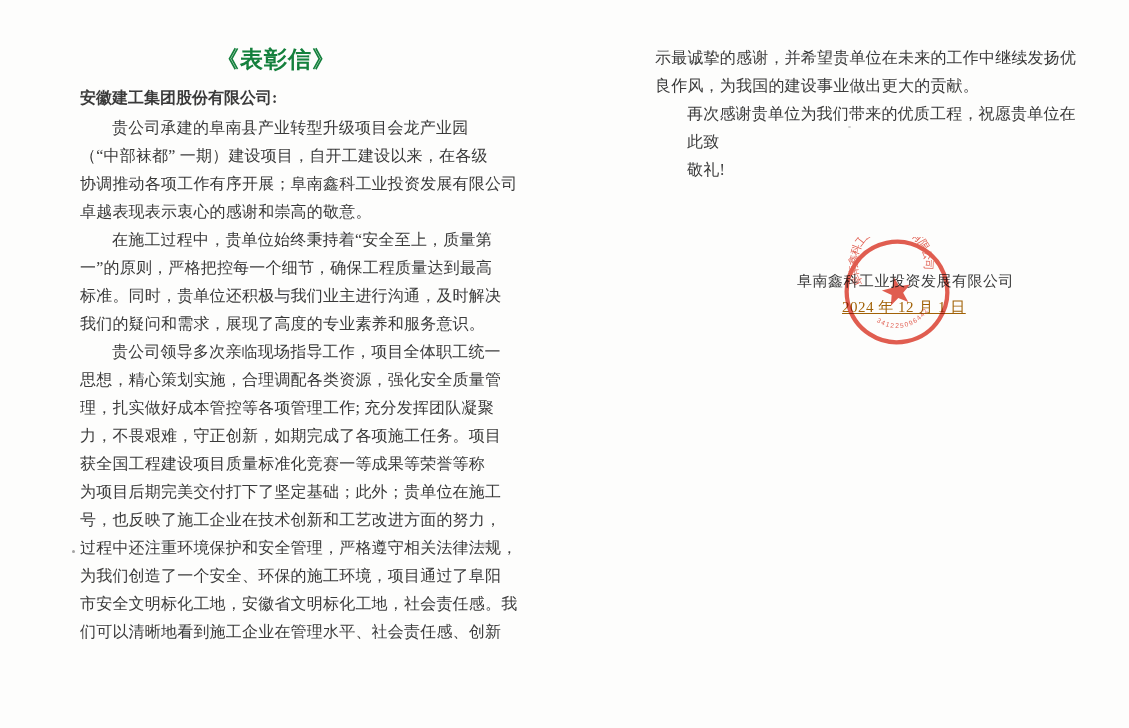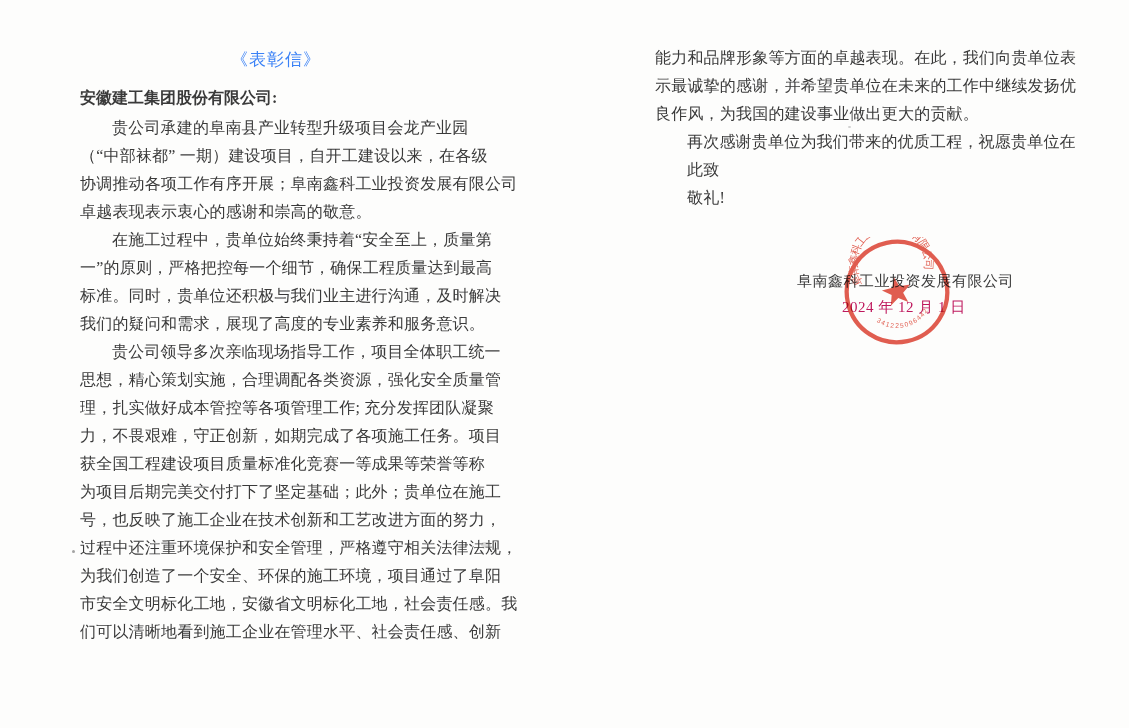--- a/index.html
+++ b/index.html
@@ -7,21 +7,21 @@
     position:relative;width:1129px;height:728px;margin:0 auto;
     background:#fdfdfc;overflow:hidden;
     font-family:"Liberation Serif","DejaVu Serif",serif;
     color:#3a3a3a;
   }
   .page{position:absolute;}
   .page-left{left:80px;top:40px;width:392px;}
   .page-right{left:655px;top:30px;width:382px;}
   .doc-title{
     position:absolute;left:0;top:4px;width:100%;height:32px;line-height:32px;
-    text-align:center;font-size:17px;font-weight:normal;color:#3b82f6;
+    text-align:center;font-size:23px;font-weight:bold;color:#15803d;
     letter-spacing:1px;
   }
   .salutation{
     position:absolute;left:0;top:46px;width:100%;height:24px;line-height:24px;
     font-size:16px;
     font-weight:bold;
   }
   .lines{position:absolute;left:0;width:100%;}
   .page-left .lines{top:74px;}
   .page-right .lines{top:14px;}
@@ -29,21 +29,21 @@
     height:28px;line-height:28px;font-size:16px;white-space:nowrap;
     letter-spacing:0.2px;
   }
   .tline.indent{padding-left:32px;}
   .signature-company{
     position:absolute;left:142px;top:239px;font-size:15px;height:24px;
     line-height:24px;white-space:nowrap;letter-spacing:0.5px;color:#3a3a3a;
   }
   .signature-date{
     position:absolute;left:187px;top:265px;font-size:15px;height:24px;
-    line-height:24px;white-space:nowrap;letter-spacing:0.5px;color:#be185d;
+    line-height:24px;white-space:nowrap;letter-spacing:0.5px;color:#a16207;text-decoration:underline;
   }
   .stamp{
     position:absolute;left:187px;top:207px;width:110px;height:110px;
     opacity:0.82;mix-blend-mode:multiply;
   }
   .artifact{position:absolute;border-radius:50%;}
   .artifact-1{left:72px;top:550px;width:3px;height:3px;background:#5a5a5a;opacity:.55;}
   .artifact-2{left:481px;top:542px;width:10px;height:5px;background:#9a9a9a;opacity:.35;border-radius:40%;}
   .artifact-3{left:848px;top:126px;width:3px;height:2px;background:#8a8a8a;opacity:.4;}
 </style>
@@ -73,21 +73,20 @@
         <div class="tline">号，也反映了施工企业在技术创新和工艺改进方面的努力，</div>
         <div class="tline">过程中还注重环境保护和安全管理，严格遵守相关法律法规，</div>
         <div class="tline">为我们创造了一个安全、环保的施工环境，项目通过了阜阳</div>
         <div class="tline">市安全文明标化工地，安徽省文明标化工地，社会责任感。我</div>
         <div class="tline">们可以清晰地看到施工企业在管理水平、社会责任感、创新</div>
       </div>
   </div>
 
   <div class="page page-right">
     <div class="lines">
-        <div class="tline">能力和品牌形象等方面的卓越表现。在此，我们向贵单位表</div>
         <div class="tline">示最诚挚的感谢，并希望贵单位在未来的工作中继续发扬优</div>
         <div class="tline">良作风，为我国的建设事业做出更大的贡献。</div>
         <div class="tline indent">再次感谢贵单位为我们带来的优质工程，祝愿贵单位在</div>
         <div class="tline indent">此致</div>
         <div class="tline indent">敬礼!</div>
       </div>
 
     <div class="signature-company">阜南鑫科工业投资发展有限公司</div>
     <div class="signature-date">2024 年 12 月 1 日</div>
 

